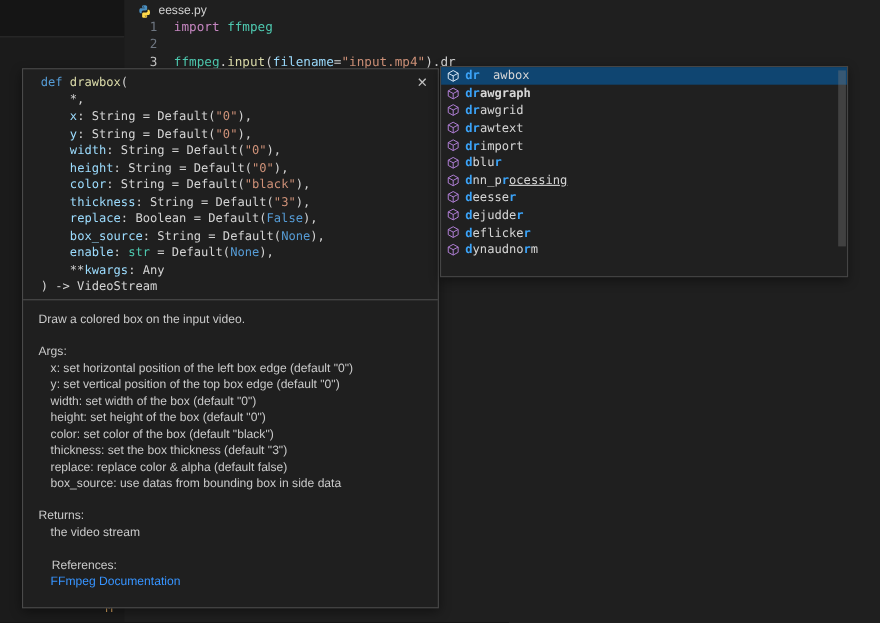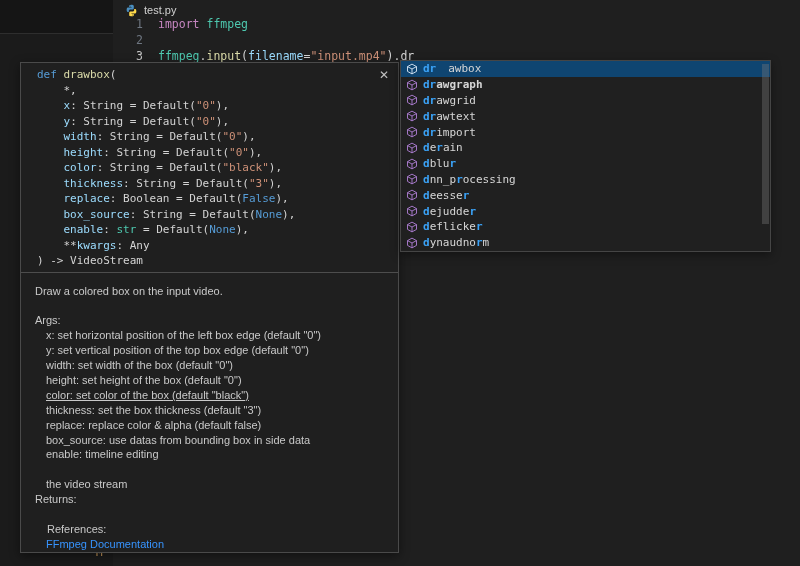--- a/index.html
+++ b/index.html
@@ -45,49 +45,48 @@
     <span class="git-badge" style="color: rgb(215, 163, 95);">M</span>
   </div>
 
   <div class="tab">
     <span class="py-icon">
       <svg viewBox="0 0 16 16" width="13" height="13">
         <path fill="#4a8fc0" d="M7.9 1C5 1 5.2 2.3 5.2 2.3v1.5h2.9v.4H3.9S2 4 2 7s1.7 2.9 1.7 2.9h1V8.5s-.05-1.7 1.66-1.7h2.85s1.6.03 1.6-1.55V2.6S11.05 1 7.9 1zM6.6 2a.55.55 0 1 1 0 1.1.55.55 0 0 1 0-1.1z"></path>
         <path fill="#ffd94a" d="M8.1 15c2.9 0 2.7-1.3 2.7-1.3v-1.5H7.9v-.4h4.2S14 12 14 9s-1.7-2.9-1.7-2.9h-1v1.4s.05 1.7-1.66 1.7H6.79s-1.6-.03-1.6 1.55v2.65S4.95 15 8.1 15zm1.3-1a.55.55 0 1 1 0-1.1.55.55 0 0 1 0 1.1z"></path>
       </svg>
     </span>
-    <span class="tab-label" style="color: rgb(210, 210, 210);">test.py</span>
+    <span class="tab-label" style="color: rgb(210, 210, 210);">eesse.py</span>
   </div>
 
   <div class="code-area" id="code-area">
       <div class="crow"><span class="lnum" style="color: rgb(110, 118, 129);">1</span><span><span style="color: rgb(197, 134, 192); margin-top: 21px;">import</span><span style="color: rgb(212, 212, 212);"> </span><span style="color: rgb(78, 201, 176);">ffmpeg</span></span></div>
       <div class="crow"><span class="lnum" style="color: rgb(110, 118, 129);">2</span><span></span></div>
       <div class="crow"><span class="lnum" style="color: rgb(198, 198, 198);">3</span><span><span style="color: rgb(78, 201, 176);">ffmpeg</span><span style="color: rgb(212, 212, 212);">.</span><span style="color: rgb(220, 220, 170);">input</span><span style="color: rgb(212, 212, 212);">(</span><span style="color: rgb(156, 220, 254);">filename</span><span style="color: rgb(212, 212, 212);">=</span><span style="color: rgb(206, 145, 120);">"input.mp4"</span><span style="color: rgb(212, 212, 212);">)</span><span style="color: rgb(212, 212, 212);">.</span><span style="color: rgb(212, 212, 212);">dr</span></span></div>
     </div>
 
   <div class="hover-popup">
     <span class="close-btn" style="color: rgb(194, 194, 194);">✕</span>
     <div class="sig" id="sig"><div><span style="color: rgb(86, 156, 214);">def </span><span style="color: rgb(220, 220, 170);">drawbox</span><span style="color: rgb(212, 212, 212);">(</span></div><div><span style="color: rgb(212, 212, 212);">    *,</span></div><div><span style="color: rgb(212, 212, 212);">    </span><span style="color: rgb(156, 220, 254);">x</span><span style="color: rgb(212, 212, 212);">: String = Default(</span><span style="color: rgb(206, 145, 120);">"0"</span><span style="color: rgb(212, 212, 212);">),</span></div><div><span style="color: rgb(212, 212, 212);">    </span><span style="color: rgb(156, 220, 254);">y</span><span style="color: rgb(212, 212, 212);">: String = Default(</span><span style="color: rgb(206, 145, 120);">"0"</span><span style="color: rgb(212, 212, 212);">),</span></div><div><span style="color: rgb(212, 212, 212);">    </span><span style="color: rgb(156, 220, 254);">width</span><span style="color: rgb(212, 212, 212);">: String = Default(</span><span style="color: rgb(206, 145, 120);">"0"</span><span style="color: rgb(212, 212, 212);">),</span></div><div><span style="color: rgb(212, 212, 212);">    </span><span style="color: rgb(156, 220, 254);">height</span><span style="color: rgb(212, 212, 212);">: String = Default(</span><span style="color: rgb(206, 145, 120);">"0"</span><span style="color: rgb(212, 212, 212);">),</span></div><div><span style="color: rgb(212, 212, 212);">    </span><span style="color: rgb(156, 220, 254);">color</span><span style="color: rgb(212, 212, 212);">: String = Default(</span><span style="color: rgb(206, 145, 120);">"black"</span><span style="color: rgb(212, 212, 212);">),</span></div><div><span style="color: rgb(212, 212, 212);">    </span><span style="color: rgb(156, 220, 254);">thickness</span><span style="color: rgb(212, 212, 212);">: String = Default(</span><span style="color: rgb(206, 145, 120);">"3"</span><span style="color: rgb(212, 212, 212);">),</span></div><div><span style="color: rgb(212, 212, 212);">    </span><span style="color: rgb(156, 220, 254);">replace</span><span style="color: rgb(212, 212, 212);">: Boolean = Default(</span><span style="color: rgb(86, 156, 214);">False</span><span style="color: rgb(212, 212, 212);">),</span></div><div><span style="color: rgb(212, 212, 212);">    </span><span style="color: rgb(156, 220, 254);">box_source</span><span style="color: rgb(212, 212, 212);">: String = Default(</span><span style="color: rgb(86, 156, 214);">None</span><span style="color: rgb(212, 212, 212);">),</span></div><div><span style="color: rgb(212, 212, 212);">    </span><span style="color: rgb(156, 220, 254);">enable</span><span style="color: rgb(212, 212, 212);">: </span><span style="color: rgb(78, 201, 176);">str</span><span style="color: rgb(212, 212, 212);"> = Default(</span><span style="color: rgb(86, 156, 214);">None</span><span style="color: rgb(212, 212, 212);">),</span></div><div><span style="color: rgb(212, 212, 212);">    **</span><span style="color: rgb(156, 220, 254);">kwargs</span><span style="color: rgb(212, 212, 212);">: Any</span></div><div><span style="color: rgb(212, 212, 212);">) -&gt; VideoStream</span></div></div>
     <div class="divider"></div>
     <div class="docs" id="docs">
         <div class="doc-line" style="color: rgb(201, 201, 201);">Draw a colored box on the input video.</div>
         <div class="doc-line" style="color: rgb(201, 201, 201);">&nbsp;</div>
         <div class="doc-line" style="color: rgb(201, 201, 201);">Args:</div>
         <div class="doc-line doc-ind" style="color: rgb(201, 201, 201);">x: set horizontal position of the left box edge (default "0")</div>
         <div class="doc-line doc-ind" style="color: rgb(201, 201, 201);">y: set vertical position of the top box edge (default "0")</div>
         <div class="doc-line doc-ind" style="color: rgb(201, 201, 201);">width: set width of the box (default "0")</div>
         <div class="doc-line doc-ind" style="color: rgb(201, 201, 201);">height: set height of the box (default "0")</div>
-        <div class="doc-line doc-ind" style="color: rgb(201, 201, 201); text-decoration: underline;">color: set color of the box (default "black")</div>
+        <div class="doc-line doc-ind" style="color: rgb(201, 201, 201);">color: set color of the box (default "black")</div>
         <div class="doc-line doc-ind" style="color: rgb(201, 201, 201);">thickness: set the box thickness (default "3")</div>
         <div class="doc-line doc-ind" style="color: rgb(201, 201, 201);">replace: replace color &amp; alpha (default false)</div>
         <div class="doc-line doc-ind" style="color: rgb(201, 201, 201);">box_source: use datas from bounding box in side data</div>
-        <div class="doc-line doc-ind" style="color: rgb(201, 201, 201);">enable: timeline editing</div>
         <div class="doc-line" style="color: rgb(201, 201, 201);">&nbsp;</div>
+        <div class="doc-line" style="color: rgb(201, 201, 201);">Returns:</div>
         <div class="doc-line doc-ind" style="color: rgb(201, 201, 201);">the video stream</div>
-        <div class="doc-line" style="color: rgb(201, 201, 201);">Returns:</div>
         <div class="doc-line" style="color: rgb(201, 201, 201);">&nbsp;</div>
         <div class="doc-line" style="color: rgb(201, 201, 201); padding-left: 12px;">References:</div>
         <div class="doc-line doc-ind"><span style="color: rgb(55, 148, 255); cursor: pointer;">FFmpeg Documentation</span></div>
       </div>
   </div>
 
   <div class="suggest">
     <div id="suggest-list">
         <div class="srow" style="background: rgb(15, 69, 113);"><span class="sicon" style="color: rgb(219, 233, 247);"><svg viewBox="0 0 16 16" fill="none" stroke="currentColor" stroke-width="1.2" stroke-linejoin="round">
               <path d="M8 1.5 L14 4.8 V11.2 L8 14.5 L2 11.2 V4.8 Z"></path>
@@ -111,31 +110,26 @@
             </svg></span><span><span style="color: rgb(59, 163, 248); font-weight: bold;">dr</span><span style="color: rgb(214, 214, 214);">awtext</span></span></div>
         <div class="srow"><span class="sicon" style="color: rgb(177, 128, 215);"><svg viewBox="0 0 16 16" fill="none" stroke="currentColor" stroke-width="1.2" stroke-linejoin="round">
               <path d="M8 1.5 L14 4.8 V11.2 L8 14.5 L2 11.2 V4.8 Z"></path>
               <path d="M2 4.8 L8 8 L14 4.8"></path>
               <path d="M8 8 V14.5"></path>
             </svg></span><span><span style="color: rgb(59, 163, 248); font-weight: bold;">dr</span><span style="color: rgb(214, 214, 214);">import</span></span></div>
         <div class="srow"><span class="sicon" style="color: rgb(177, 128, 215);"><svg viewBox="0 0 16 16" fill="none" stroke="currentColor" stroke-width="1.2" stroke-linejoin="round">
               <path d="M8 1.5 L14 4.8 V11.2 L8 14.5 L2 11.2 V4.8 Z"></path>
               <path d="M2 4.8 L8 8 L14 4.8"></path>
               <path d="M8 8 V14.5"></path>
-            </svg></span><span><span style="color: rgb(59, 163, 248); font-weight: bold;">d</span><span style="color: rgb(214, 214, 214);">e</span><span style="color: rgb(59, 163, 248); font-weight: bold;">r</span><span style="color: rgb(214, 214, 214);">ain</span></span></div>
-        <div class="srow"><span class="sicon" style="color: rgb(177, 128, 215);"><svg viewBox="0 0 16 16" fill="none" stroke="currentColor" stroke-width="1.2" stroke-linejoin="round">
-              <path d="M8 1.5 L14 4.8 V11.2 L8 14.5 L2 11.2 V4.8 Z"></path>
-              <path d="M2 4.8 L8 8 L14 4.8"></path>
-              <path d="M8 8 V14.5"></path>
             </svg></span><span><span style="color: rgb(59, 163, 248); font-weight: bold;">d</span><span style="color: rgb(214, 214, 214);">blu</span><span style="color: rgb(59, 163, 248); font-weight: bold;">r</span></span></div>
         <div class="srow"><span class="sicon" style="color: rgb(177, 128, 215);"><svg viewBox="0 0 16 16" fill="none" stroke="currentColor" stroke-width="1.2" stroke-linejoin="round">
               <path d="M8 1.5 L14 4.8 V11.2 L8 14.5 L2 11.2 V4.8 Z"></path>
               <path d="M2 4.8 L8 8 L14 4.8"></path>
               <path d="M8 8 V14.5"></path>
-            </svg></span><span><span style="color: rgb(59, 163, 248); font-weight: bold;">d</span><span style="color: rgb(214, 214, 214);">nn_p</span><span style="color: rgb(59, 163, 248); font-weight: bold;">r</span><span style="color: rgb(214, 214, 214);">ocessing</span></span></div>
+            </svg></span><span><span style="color: rgb(59, 163, 248); font-weight: bold;">d</span><span style="color: rgb(214, 214, 214);">nn_p</span><span style="color: rgb(59, 163, 248); font-weight: bold;">r</span><span style="color: rgb(214, 214, 214); text-decoration: underline;">ocessing</span></span></div>
         <div class="srow"><span class="sicon" style="color: rgb(177, 128, 215);"><svg viewBox="0 0 16 16" fill="none" stroke="currentColor" stroke-width="1.2" stroke-linejoin="round">
               <path d="M8 1.5 L14 4.8 V11.2 L8 14.5 L2 11.2 V4.8 Z"></path>
               <path d="M2 4.8 L8 8 L14 4.8"></path>
               <path d="M8 8 V14.5"></path>
             </svg></span><span><span style="color: rgb(59, 163, 248); font-weight: bold;">d</span><span style="color: rgb(214, 214, 214);">eesse</span><span style="color: rgb(59, 163, 248); font-weight: bold;">r</span></span></div>
         <div class="srow"><span class="sicon" style="color: rgb(177, 128, 215);"><svg viewBox="0 0 16 16" fill="none" stroke="currentColor" stroke-width="1.2" stroke-linejoin="round">
               <path d="M8 1.5 L14 4.8 V11.2 L8 14.5 L2 11.2 V4.8 Z"></path>
               <path d="M2 4.8 L8 8 L14 4.8"></path>
               <path d="M8 8 V14.5"></path>
             </svg></span><span><span style="color: rgb(59, 163, 248); font-weight: bold;">d</span><span style="color: rgb(214, 214, 214);">ejudde</span><span style="color: rgb(59, 163, 248); font-weight: bold;">r</span></span></div>

